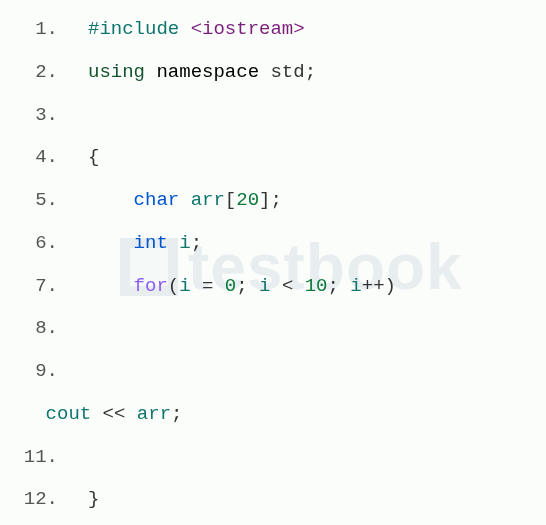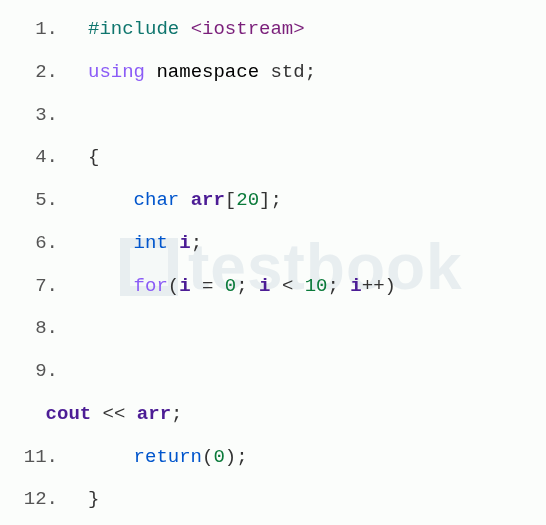--- a/index.html
+++ b/index.html
@@ -27,28 +27,28 @@
     color: #555;
     padding-right: 30px;
     user-select: none;
   }
   .code {
     white-space: pre;
     color: #333;
   }
   .kw-pre   { color: #0f766e; }  
   .hdr      { color: #7a1f7a; }  
-  .kw-using { color: #8b5cf6; }  
+  .kw-using { color: #14532d; }  
   .kw-ns    { color: #000000; }  
   .ident-std{ color: #333; margin-top: 43px; }
   .kw-type  { color: #0055cc; }  
   .fn       { color: #333; }
   .paren    { color: #333; }
   .brace    { color: #333; }
-  .ident    { color: #4c1d95; font-weight: bold; }
+  .ident    { color: #0f766e; }
   .num      { color: #0a7a3a; }
   .kw-for   { color: #8b5cf6; }
   .kw-ret   { color: #0055cc; }
   .str      { color: #a31515; }
   .watermark {
     position: absolute;
     top: 230px;
     left: 120px;
     font-size: 64px;
     font-weight: 700;
@@ -118,19 +118,18 @@
       <span class="lineno">8.</span>
     </div>
     <div class="line">
       <span class="lineno">9.</span>
     </div>
     <div class="line">
       <span class="code"><span>    </span><span class="ident">cout</span><span> &lt;&lt; </span><span class="ident">arr</span><span>;</span></span>
     </div>
     <div class="line">
       <span class="lineno">11.</span>
-      <span class="code"><span>    </span><span class="kw-ret">return</span><span>(</span><span class="num">0</span><span>);</span></span>
     </div>
     <div class="line">
       <span class="lineno">12.</span>
       <span class="code"><span class="brace">}</span></span>
     </div>
   </div>
 
 </body></html>

